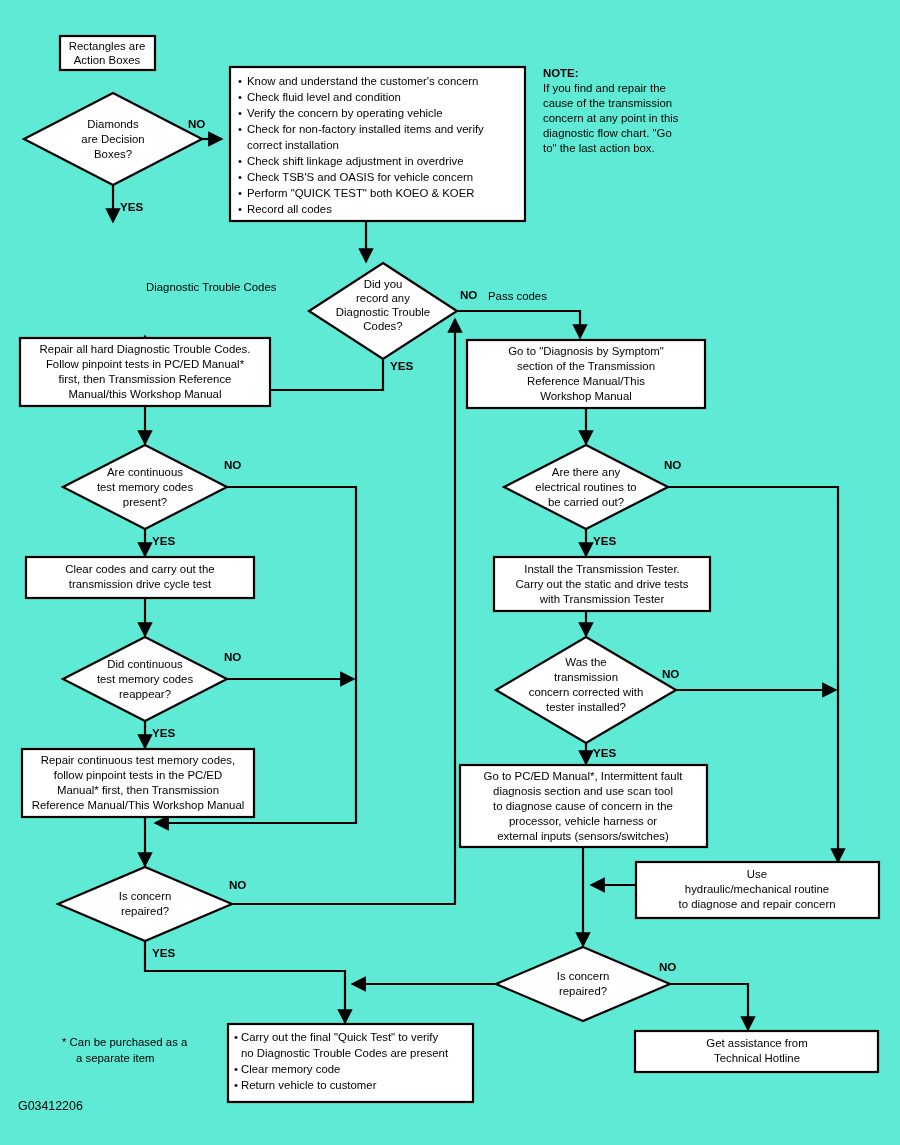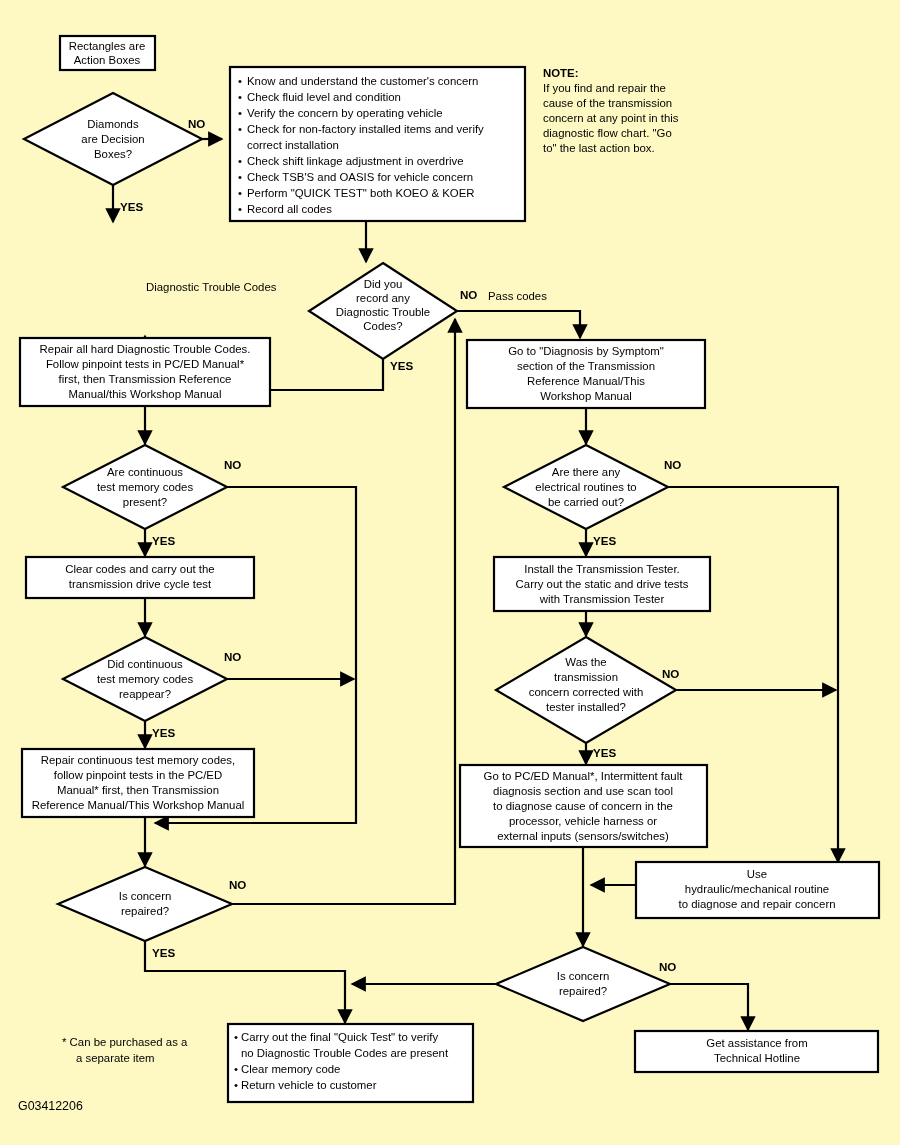--- a/index.html
+++ b/index.html
@@ -1,17 +1,17 @@
 <!DOCTYPE html>
 <html><head>
 <meta charset="utf-8">
 <style>
   html,body{margin:0;padding:0;background:#ffffff;}
   body{font-family:"Liberation Sans","DejaVu Sans",sans-serif;color:#000;}
-  #page{position:relative;width:900px;height:1145px;background:#fef9c3;overflow:hidden;}
+  #page{position:relative;width:900px;height:1145px;background:#5eead4;overflow:hidden;}
   svg#chart{position:absolute;left:0;top:0;width:900px;height:1145px;}
   .box{fill:#ffffff;stroke:#000000;stroke-width:2.2;}
   .dia{fill:#ffffff;stroke:#000000;stroke-width:2.2;}
   .conn{stroke:#000000;stroke-width:2.2;fill:none;}
   text{font-family:"Liberation Sans","DejaVu Sans",sans-serif;fill:#000;}
   .t{font-size:11.4px;}
   .tc{font-size:11.4px;text-anchor:middle;}
   .lbl{font-size:11.6px;font-weight:bold;}
   .note{font-size:11.4px;}
   .code{font-size:12.4px;}

